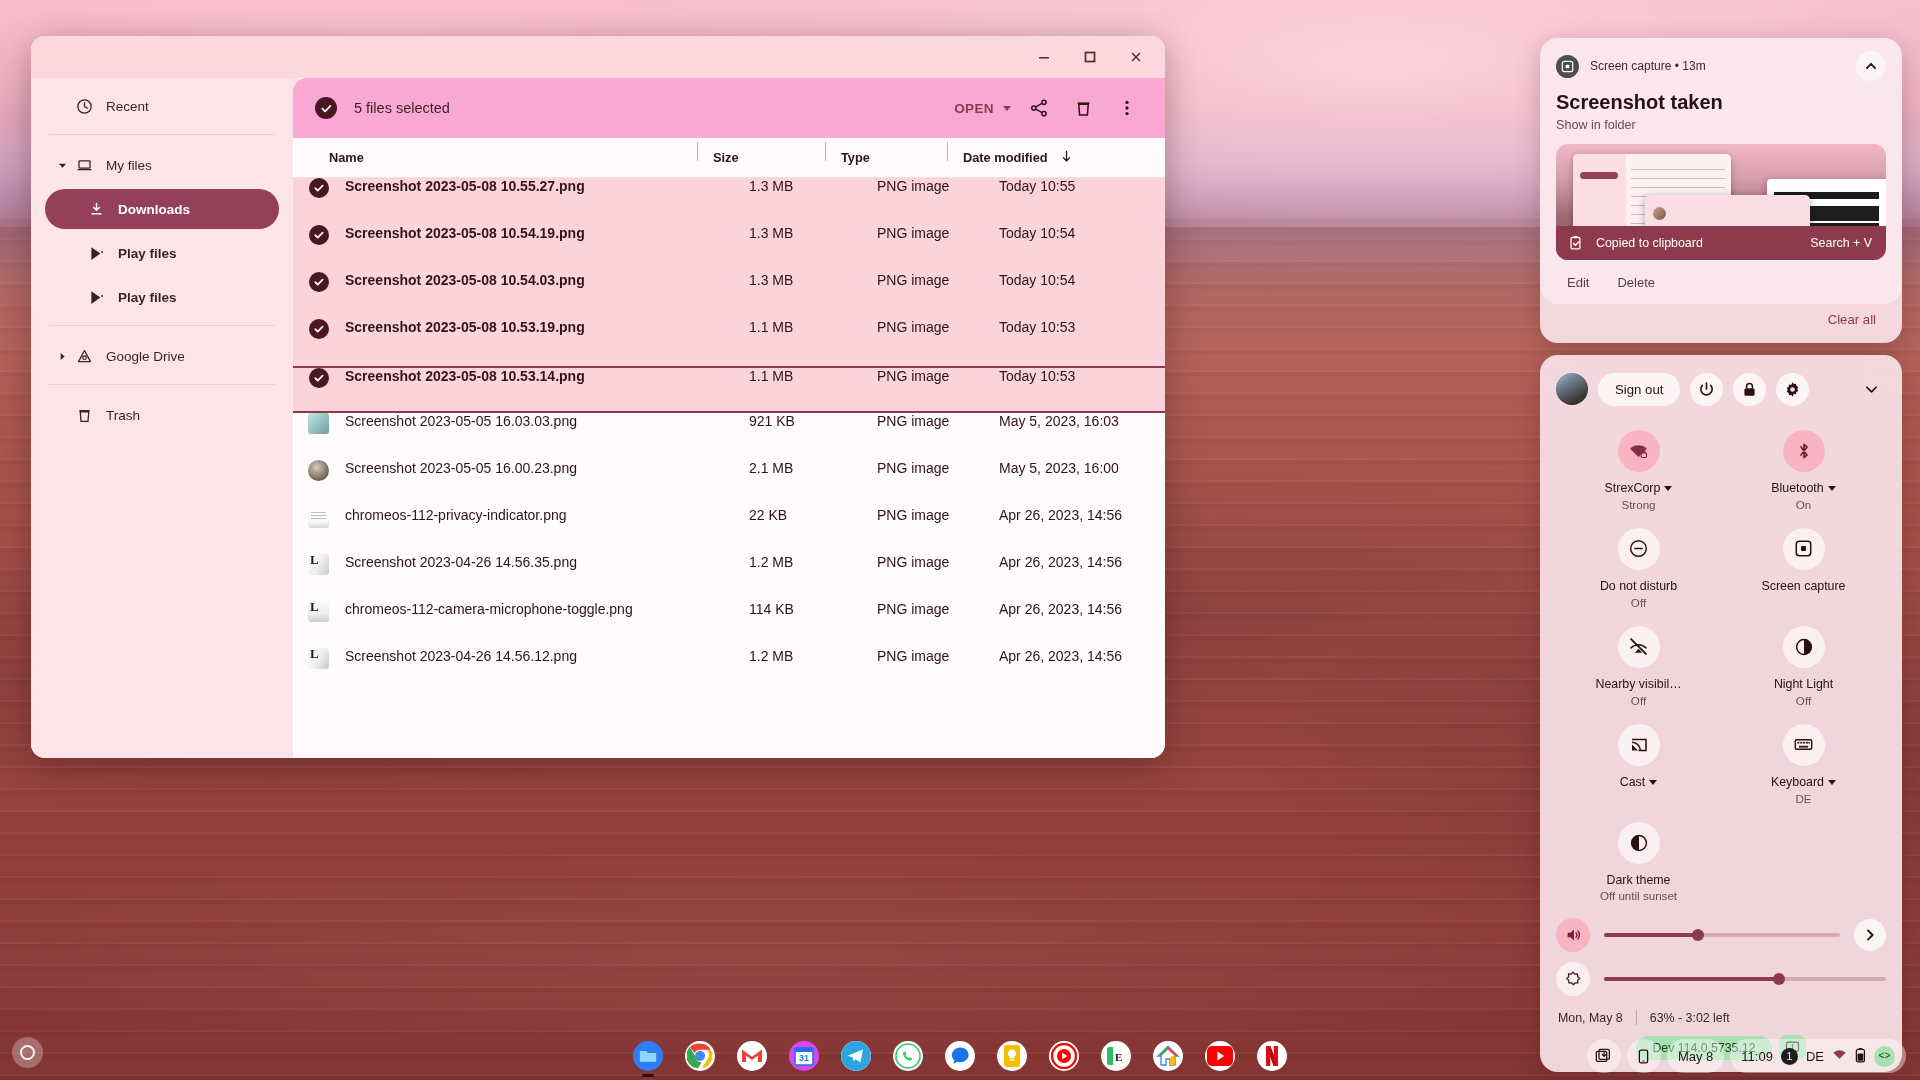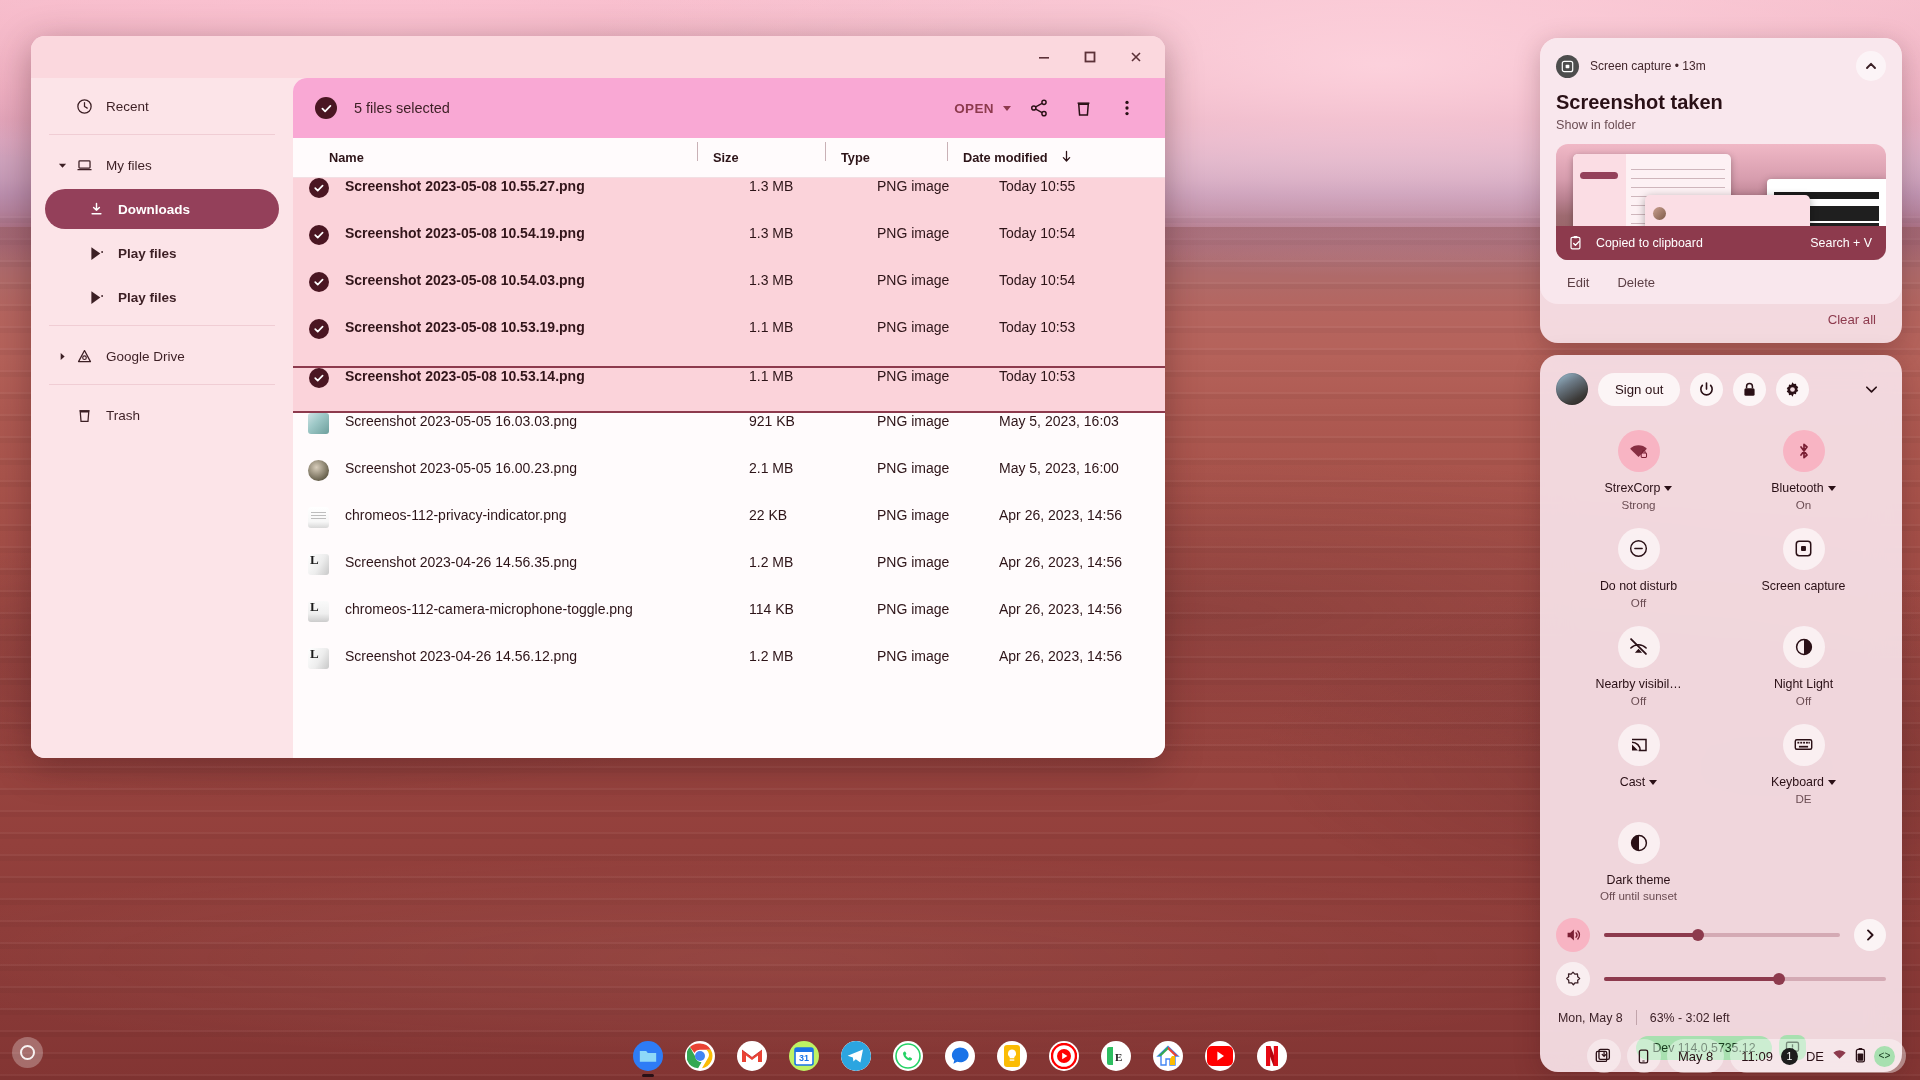--- a/index.html
+++ b/index.html
@@ -1161,21 +1161,21 @@
       </div>
       <div class="app">
         <div class="app-glyph">
           <svg width="22" height="16" viewBox="0 0 22 16">
             <path d="M1 2 11 9.4 21 2v12h-4V7.6L11 12 5 7.6V14H1Z" fill="#EA4335"></path>
             <path d="M1 2 11 9.4 21 2" fill="none" stroke="#C5221F" stroke-width=".8"></path>
           </svg>
         </div>
       </div>
       <div class="app">
-        <div class="app-glyph" style="background: #bef264;">
+        <div class="app-glyph" style="background: #d946ef;">
           <svg width="24" height="24" viewBox="0 0 24 24">
             <rect x="3" y="4" width="18" height="17" rx="2" fill="#fff" stroke="#1A73E8" stroke-width="1.6"></rect>
             <rect x="3" y="4" width="18" height="4" fill="#1A73E8"></rect>
             <text x="12" y="17.4" font-size="9" font-family="Liberation Sans" text-anchor="middle" fill="#1A73E8" font-weight="700">31</text>
           </svg>
         </div>
       </div>
       <div class="app">
         <div class="app-glyph">
           <svg width="30" height="30" viewBox="0 0 30 30">

